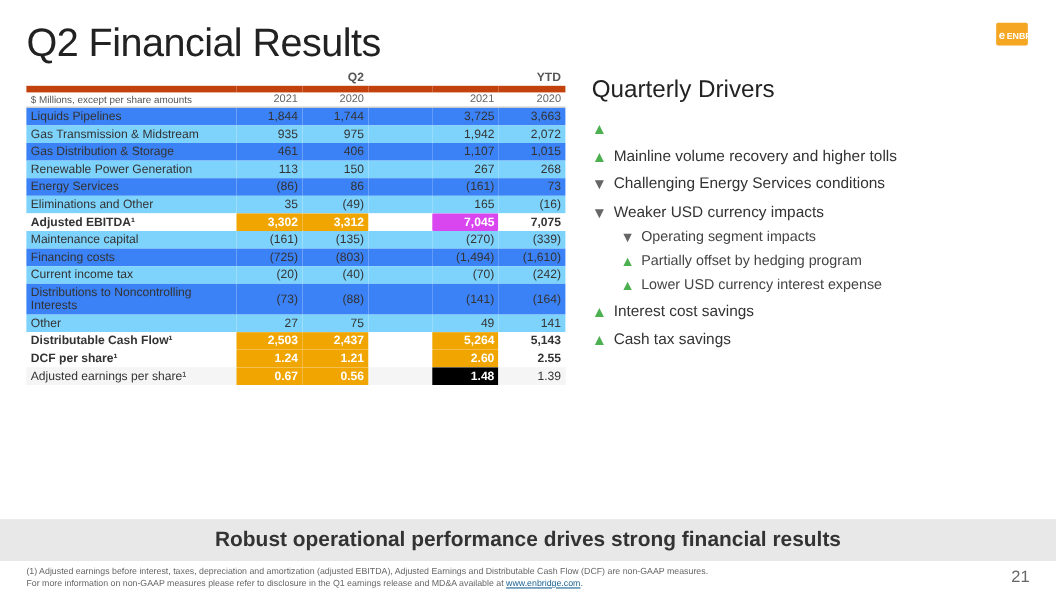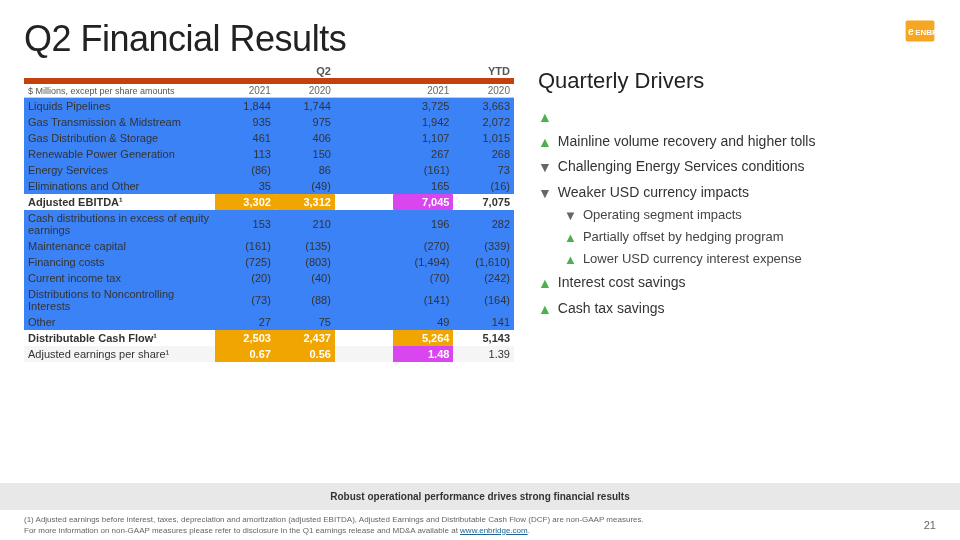--- a/index.html
+++ b/index.html
@@ -66,21 +66,21 @@
     table tr td:not(:first-child) {
       text-align: right;
       width: 62px;
     }
     .header-label-row td {
       font-size: 10px;
       color: #666;
       padding: 1px 4px;
       border-bottom: 1px solid #ccc;
     }
-    .row-alt { background: #3b82f6; }
+    .row-alt { background: #7dd3fc; }
     .row-white { background: #3b82f6; }
     .row-bold td {
       font-weight: 700;
       background: #fff;
     }
     .row-bold td:nth-child(3),
     .row-bold td:nth-child(5) {
       background: #F0A500;
       color: #fff;
       font-weight: 700;
@@ -146,21 +146,21 @@
       font-size: 13px;
     }
     .sub-list li .arrow {
       font-size: 13px;
     }
     
     .bottom-bar {
       background: #e8e8e8;
       text-align: center;
       padding: 8px 24px;
-      font-size: 10px;
+      font-size: 19px;
       font-weight: 600;
       color: #333;
     }
     
     .footer {
       background: #fff;
       padding: 4px 24px;
       display: flex;
       justify-content: space-between;
       align-items: center;
@@ -168,21 +168,21 @@
     .footer-text {
       font-size: 8px;
       color: #666;
       max-width: 800px;
       line-height: 1.4;
     }
     .footer-text a {
       color: #1a6496;
     }
     .page-num {
-      font-size: 11px;
+      font-size: 15px;
       color: #666;
       font-weight: 500;
     }
     
     .th-q2, .th-ytd {
       border-bottom: 1px solid #888;
       text-align: center;
       font-weight: 600;
       font-size: 11px;
       color: #333;
@@ -291,28 +291,20 @@
               <td>(16)</td>
             </tr>
             <tr class="row-bold">
               <td style="font-weight: 700;">Adjusted EBITDA¹</td>
               <td style="background: rgb(240, 165, 0); color: rgb(255, 255, 255); font-weight: 700; margin-left: 12px;">3,302</td>
               <td>3,312</td>
               <td style="width: 8px; padding: 0px;"></td>
               <td style="background: #d946ef; color: rgb(255, 255, 255); font-weight: 700;">7,045</td>
               <td>7,075</td>
             </tr>
-            <tr class="row-white">
-              <td>Cash distributions in excess of equity earnings</td>
-              <td>153</td>
-              <td>210</td>
-              <td style="width: 8px; padding: 0px;"></td>
-              <td>196</td>
-              <td>282</td>
-            </tr>
             <tr class="row-alt">
               <td>Maintenance capital</td>
               <td>(161)</td>
               <td>(135)</td>
               <td style="width: 8px; padding: 0px;"></td>
               <td>(270)</td>
               <td>(339)</td>
             </tr>
             <tr class="row-white">
               <td>Financing costs</td>
@@ -347,26 +339,34 @@
               <td>141</td>
             </tr>
             <tr class="row-dcf">
               <td style="font-weight: 700;">Distributable Cash Flow¹</td>
               <td style="background: rgb(240, 165, 0); color: rgb(255, 255, 255); font-weight: 700;">2,503</td>
               <td>2,437</td>
               <td style="width: 8px; padding: 0px;"></td>
               <td style="background: rgb(240, 165, 0); color: rgb(255, 255, 255); font-weight: 700;">5,264</td>
               <td>5,143</td>
             </tr>
+            <tr class="row-dcf" style="background: rgb(255, 255, 255);">
+              <td>DCF per share¹</td>
+              <td style="background: rgb(240, 165, 0); color: rgb(255, 255, 255); font-weight: 700;">1.24</td>
+              <td>1.21</td>
+              <td style="width: 8px; padding: 0px;"></td>
+              <td style="background: rgb(240, 165, 0); color: rgb(255, 255, 255); font-weight: 700;">2.60</td>
+              <td>2.55</td>
+            </tr>
             <tr class="row-pershare" style="background: rgb(245, 245, 245);">
               <td>Adjusted earnings per share¹</td>
               <td style="background: rgb(240, 165, 0); color: rgb(255, 255, 255); font-weight: 700;">0.67</td>
               <td>0.56</td>
               <td style="width: 8px; padding: 0px;"></td>
-              <td style="background: #d946ef; color: rgb(255, 255, 255); font-weight: 700;">1.48</td>
+              <td style="background: #000000; color: rgb(255, 255, 255); font-weight: 700;">1.48</td>
               <td>1.39</td>
             </tr>
           </tbody>
       </table>
     </div>
 
     <div class="right-section">
       <h2 class="quarterly-title">Quarterly Drivers</h2>
       <ul class="driver-list" id="driver-list">
       <li>

